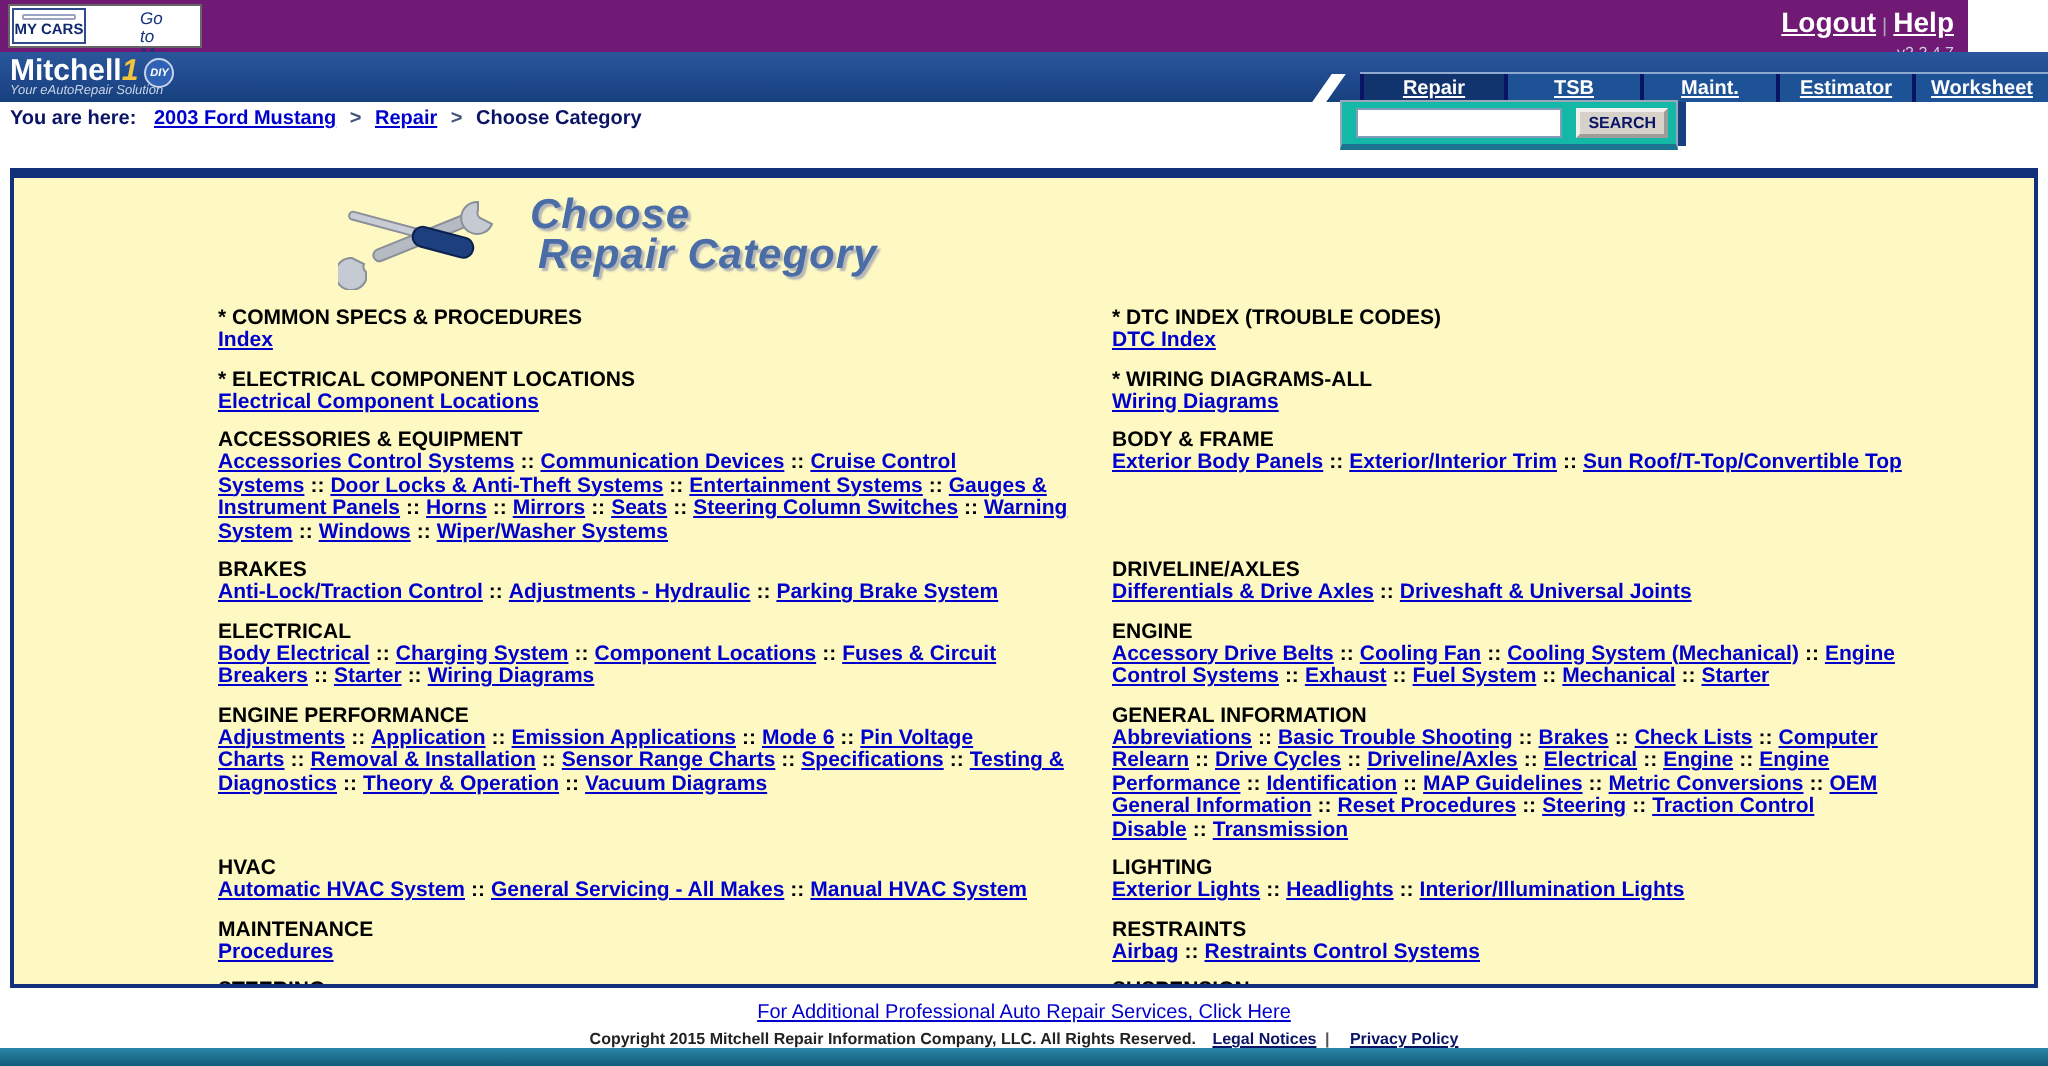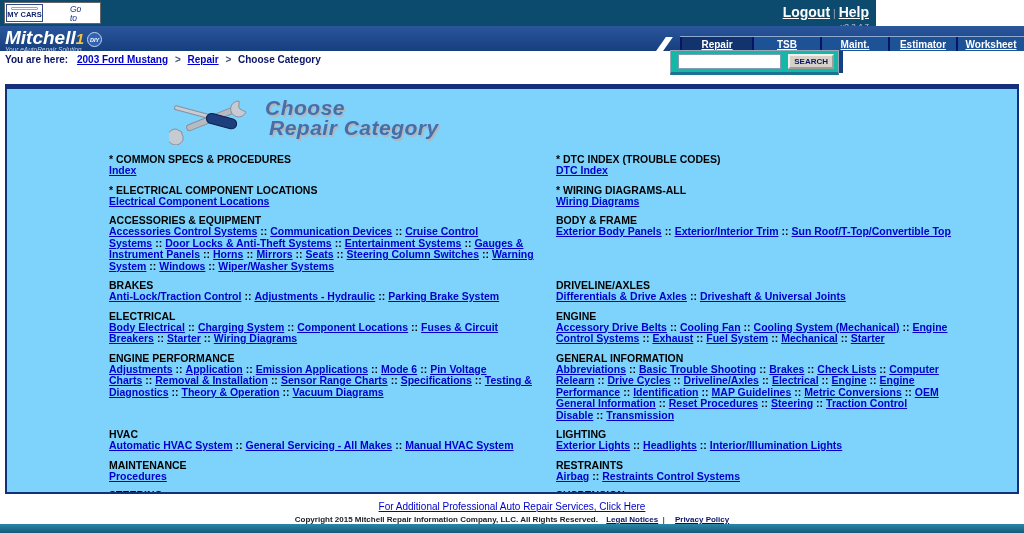--- a/index.html
+++ b/index.html
@@ -4,39 +4,39 @@
 <style>
   * { box-sizing: border-box; }
   html,body { margin:0; padding:0; }
   body {
     width:1024px; height:533px; position:relative; overflow:hidden;
     background:#fff; font-family:"Liberation Sans", sans-serif;
   }
   a { cursor:pointer; }
 
   
-  .topbar { position:absolute; top:0; left:0; width:876px; height:26px; background:#0c4a6e; }
+  .topbar { position:absolute; top:0; left:0; width:984px; height:26px; background:#701a75; }
   .garage-group { position:absolute; left:4px; top:2px; height:22px; display:flex; background:#fff;
                   border:1px solid #666; align-items:stretch; }
   .plate { width:37px; margin:1px; border:1px solid #334a8c; display:flex; flex-direction:column;
            align-items:center; justify-content:center; }
   .plate-top { width:27px; height:3px; border:1px solid #9aa4c0; border-radius:1px; margin-bottom:1px; }
   .plate-text { font-size:7.5px; font-weight:bold; color:#12286e; letter-spacing:0; line-height:8px; }
   .garage-label { width:44px; padding:2px 14px; font-size:8.5px; line-height:9px;
                   font-weight:normal; font-style:italic; color:#16337e;margin-left:12px; }
   .top-right { position:absolute; right:7px; top:3px; text-align:right; }
   .top-links a { color:#fff; font-size:14px; font-weight:bold; text-decoration:underline; }
   .tl-sep { color:#aab; font-size:10px; margin:0 3px; }
   .version { color:#c8cde0; font-size:8px; margin-top:1px; }
 
   
   .logobar { position:absolute; top:26px; left:0; width:1024px; height:25px;
              background:linear-gradient(#2a569c, #163f7e); }
   .logo { position:absolute; left:5px; top:1px; white-space:nowrap; }
-  .logo-main { color:#fff; font-size:19px; font-weight:bold; font-style:italic; }
+  .logo-main { color:#fff; font-size:15px; font-weight:bold; }
   .logo-one  { color:#f2c43d; font-size:15px; font-weight:bold; font-style:italic; }
   .diy { display:inline-block; width:15px; height:15px; border-radius:50%; background:#2f62b5;
          border:1px solid #c8d4ea; color:#fff; font-size:5.5px; font-weight:bold; font-style:italic;
          text-align:center; line-height:14px; vertical-align:2px; margin-left:3px; }
   .tagline { font-size:6.5px; color:#c7d2e6; font-style:italic; margin-top:-3px; }
   .tabwrap { position:absolute; right:0; bottom:0; height:15px; display:flex; align-items:stretch; }
   .diag { width:7px; background:#fff; transform:skewX(-35deg); margin-right:12px; margin-top:1px; }
   .tabs { display:flex; border-top:1px solid #8fa9d0; }
   .tab { width:68px; background:#1e5296; border-left:2px solid #0b1464;
          display:flex; align-items:center; justify-content:center; }
@@ -54,21 +54,21 @@
   .bc-current { color:#0b1464; font-weight:bold; }
   .searchbox { position:absolute; right:4px; top:-1px; display:flex; align-items:center;
                background:#14b8a6; border:1px solid #9aa7b8; border-bottom:3px solid #1b7492;
                padding:3px 4px 3px 7px; }
   .search-input { width:103px; height:15px; border:1px solid #7f9db9; font-size:10px; padding:0 2px;
                   font-family:"Liberation Sans", sans-serif; }
   .search-btn { margin-left:7px; background:#d6d2ca; border:2px outset #f2f0ec; color:#0b1464;
                 font-size:8px; font-weight:bold; padding:1px 4px; font-family:"Liberation Sans", sans-serif; }
 
   
-  .panel { position:absolute; top:84px; left:5px; width:1014px; height:410px; background:#7dd3fc;
+  .panel { position:absolute; top:84px; left:5px; width:1014px; height:410px; background:#fef9c3;
            border:2px solid #12317a; border-top-width:5px; overflow:hidden; }
   .pagehead { display:flex; align-items:flex-start; padding:8px 0 0 162px; height:52px; }
   .ptitle { margin-left:12px; margin-top:1px; font-size:21px; line-height:20px; font-weight:bold;
             font-style:italic; color:#4a6da7; letter-spacing:0.5px; text-shadow:1.5px 1.5px 1px #b5b5b5; }
   .ptitle div:last-child { padding-left:4px; }
 
   .catgrid { display:grid; grid-template-columns:447px auto; padding:12px 56px 0 102px; }
   .cat-cell { margin-bottom:7px; }
   .cat-cell.left { padding-right:10px; }
   .cat-title { font-size:10.5px; font-weight:bold; color:#000; line-height:12px; }

